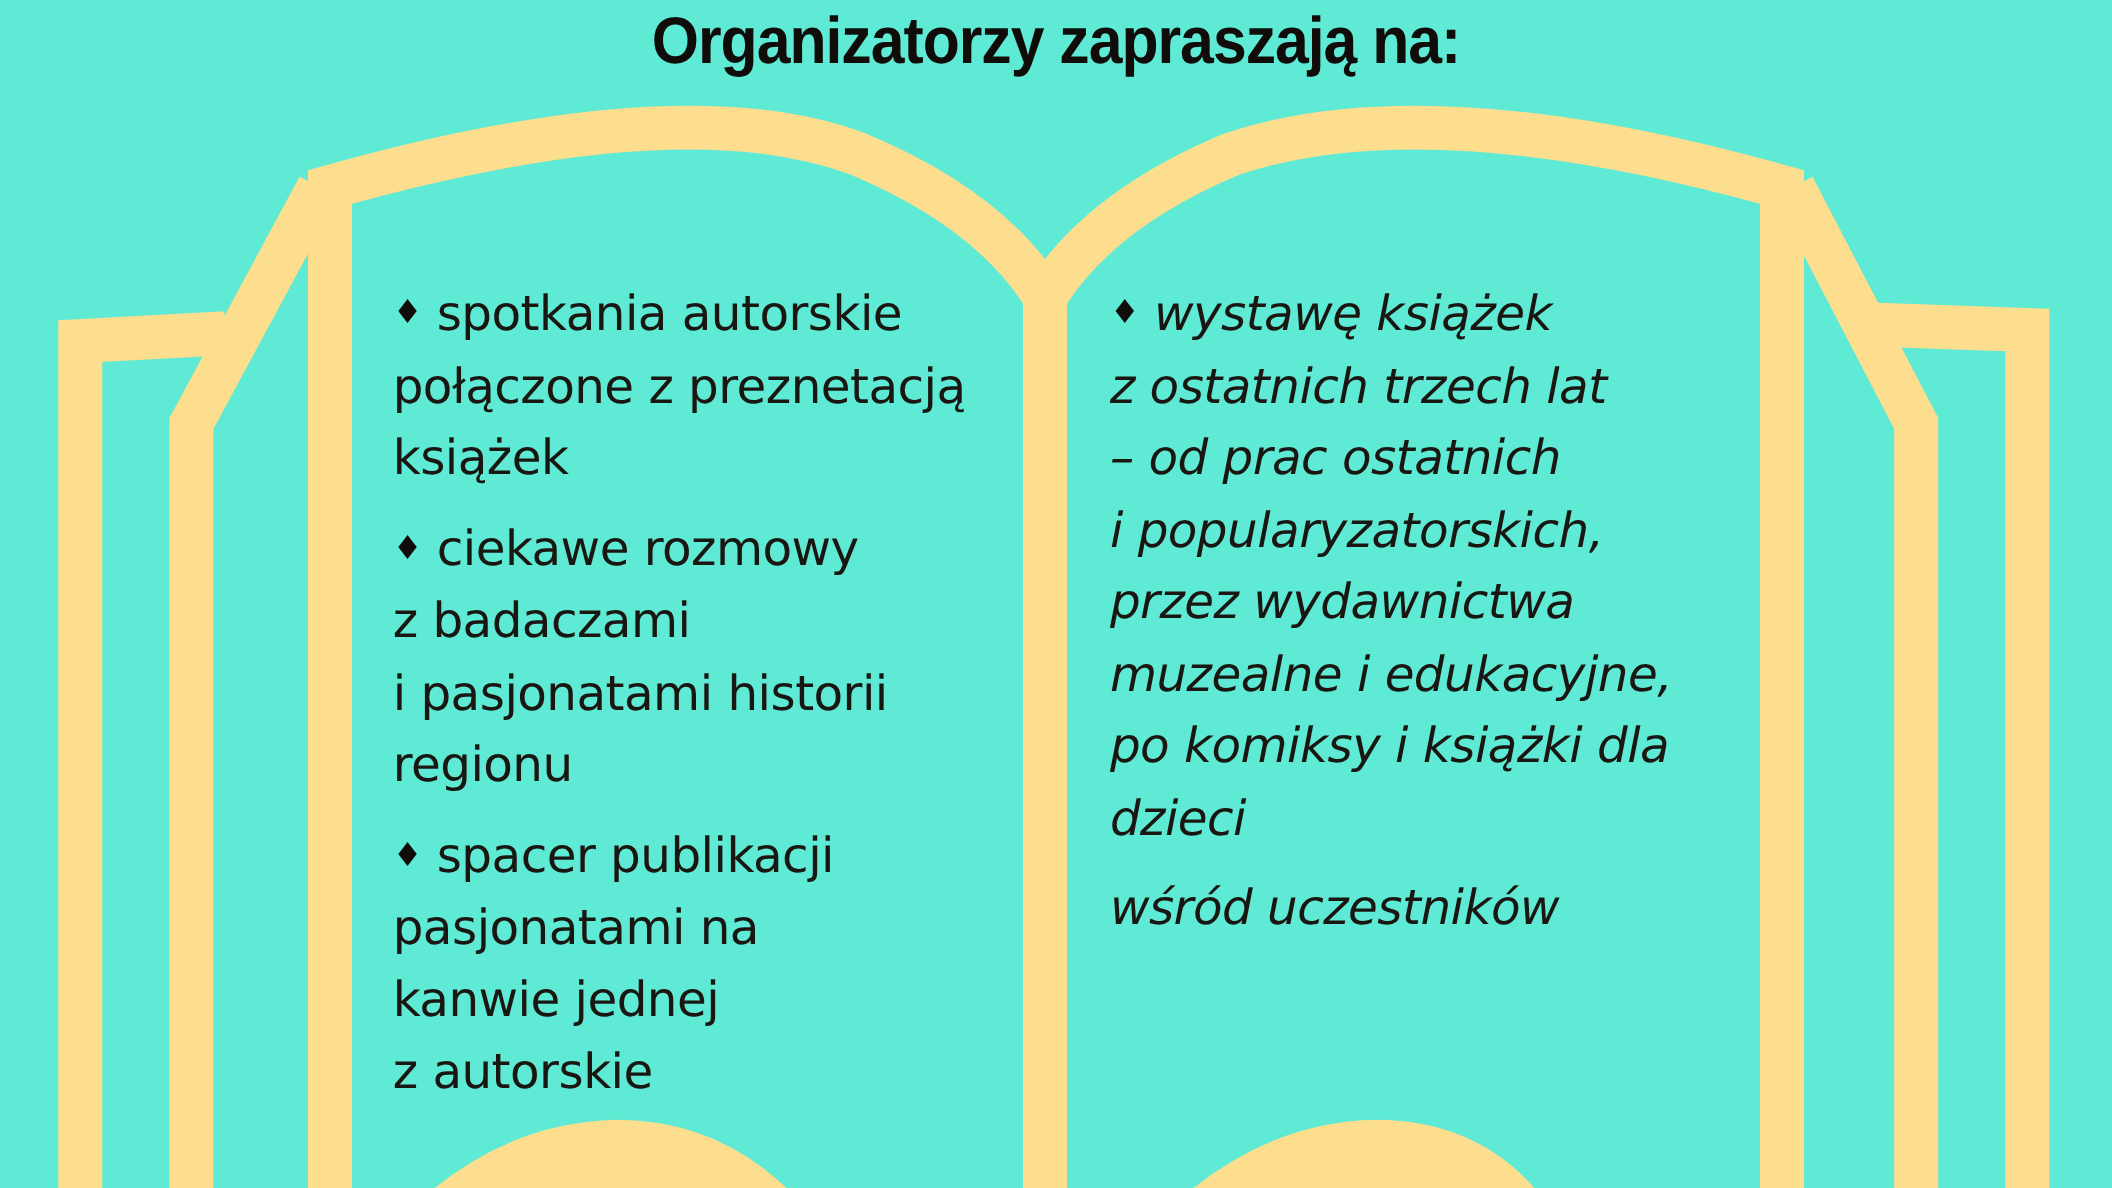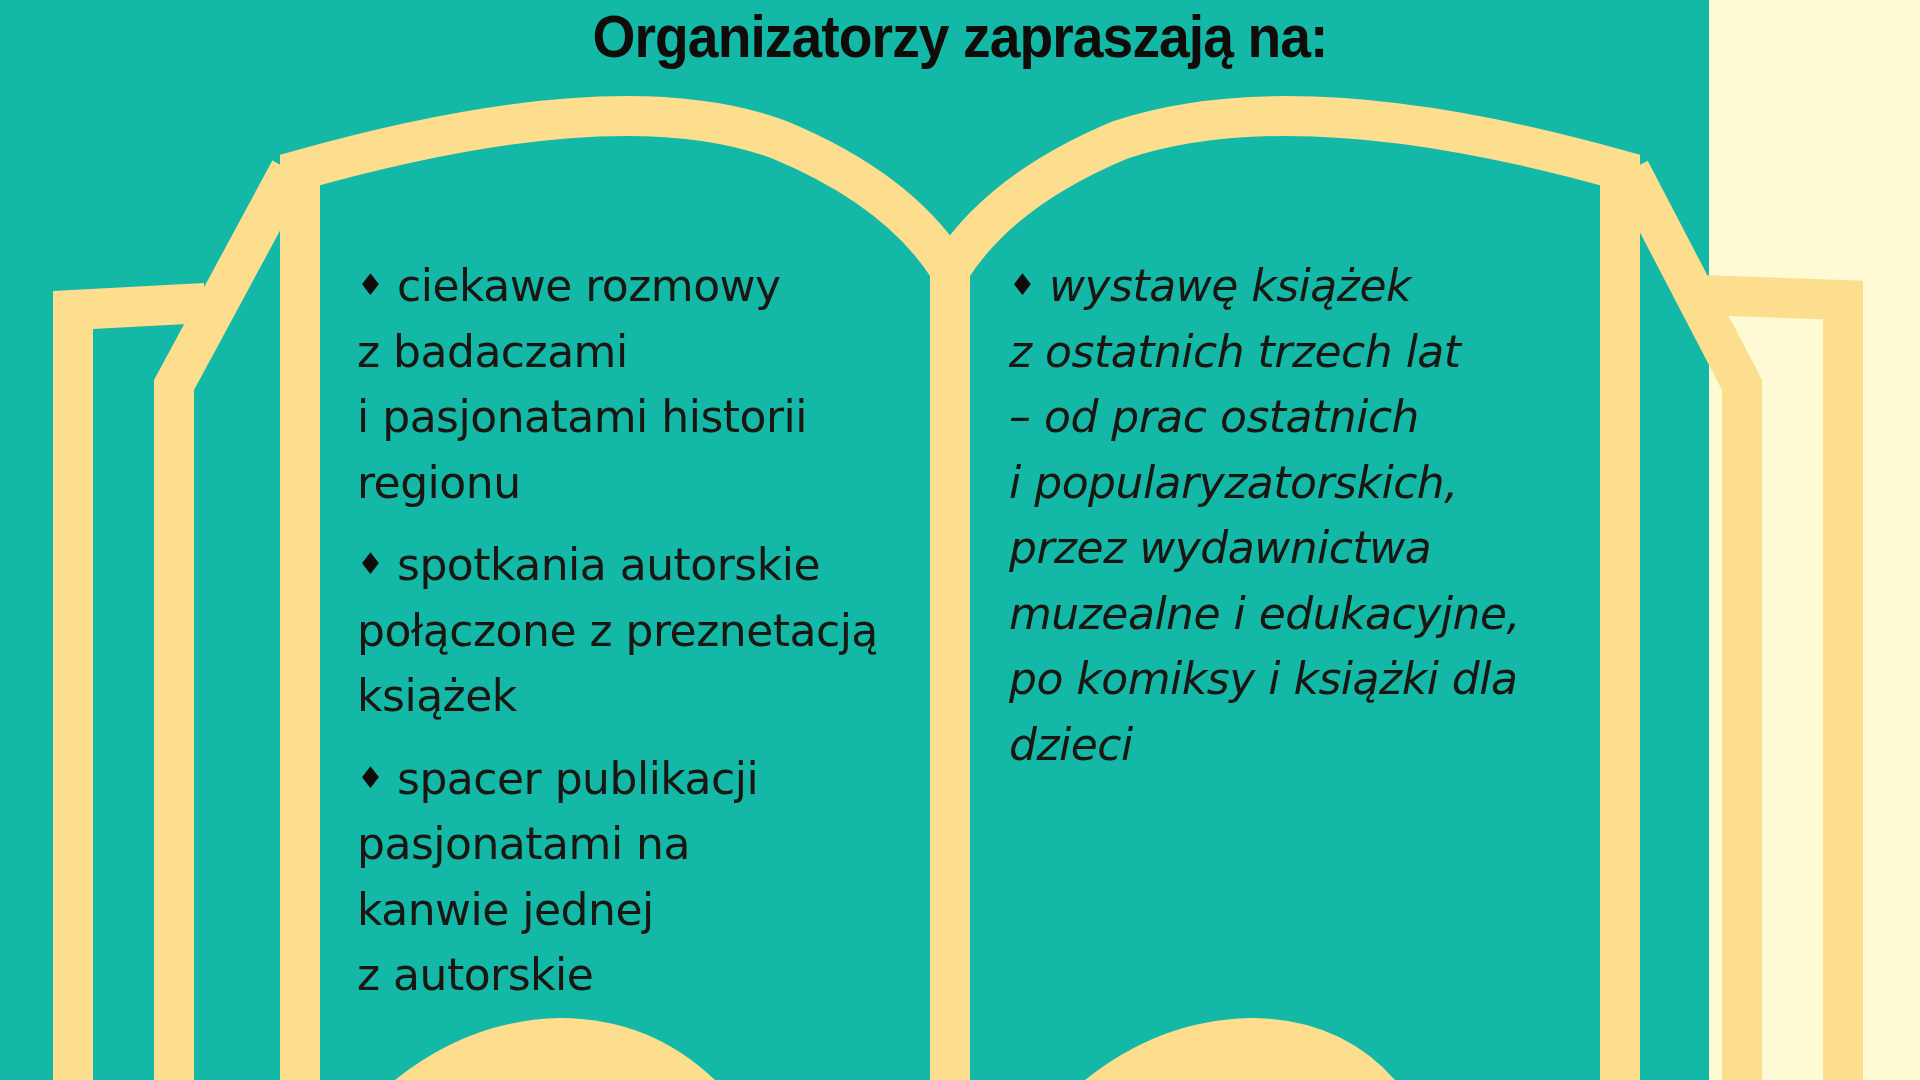--- a/index.html
+++ b/index.html
@@ -5,23 +5,23 @@
     html, body {
       margin: 0;
       padding: 0;
       width: 1920px;
       height: 1080px;
       overflow: hidden;
       background: #fefad4;
     }
     .canvas {
       position: relative;
-      width: 1709px;
+      width: 1920px;
       height: 1080px;
-      background: #14b8a6;
+      background: #5eead4;
     }
     .book-svg {
       position: absolute;
       left: 0;
       top: 0;
       width: 1920px;
       height: 1080px;
     }
     .title {
       position: absolute;
@@ -81,29 +81,29 @@
     <g fill="#fddd8e">
       <path d="M395 1080 Q 470 1020 560 1018 Q 650 1018 715 1080 Z"></path>
       <path d="M1085 1080 Q 1160 1020 1250 1018 Q 1340 1018 1395 1080 Z"></path>
     </g>
   </svg>
 
   <div class="title">Organizatorzy zapraszają na:</div>
 
   <div class="column left">
     <div class="item">
+      <span class="line"><span class="bullet">♦</span><span>spotkania autorskie</span></span>
+      <span class="line">połączone z preznetacją</span>
+      <span class="line">książek</span>
+    </div>
+    <div class="item">
       <span class="line"><span class="bullet">♦</span><span>ciekawe rozmowy</span></span>
       <span class="line">z badaczami</span>
       <span class="line">i pasjonatami historii</span>
       <span class="line">regionu</span>
-    </div>
-    <div class="item">
-      <span class="line"><span class="bullet">♦</span><span>spotkania autorskie</span></span>
-      <span class="line">połączone z preznetacją</span>
-      <span class="line">książek</span>
     </div>
     <div class="item">
       <span class="line"><span class="bullet">♦</span><span>spacer publikacji</span></span>
       <span class="line">pasjonatami na</span>
       <span class="line">kanwie jednej</span>
       <span class="line">z autorskie</span>
     </div>
   </div>
 
   <div class="column right">
@@ -111,16 +111,17 @@
       <span class="line"><span class="bullet">♦</span><span>wystawę książek</span></span>
       <span class="line">z ostatnich trzech lat</span>
       <span class="line">– od prac ostatnich</span>
       <span class="line">i popularyzatorskich,</span>
       <span class="line">przez wydawnictwa</span>
       <span class="line">muzealne i edukacyjne,</span>
       <span class="line">po komiksy i książki dla</span>
       <span class="line">dzieci</span>
     </div>
     <div class="item">
+      <span class="line">wśród uczestników</span>
     </div>
   </div>
 
 </div>
 
 </body></html>

